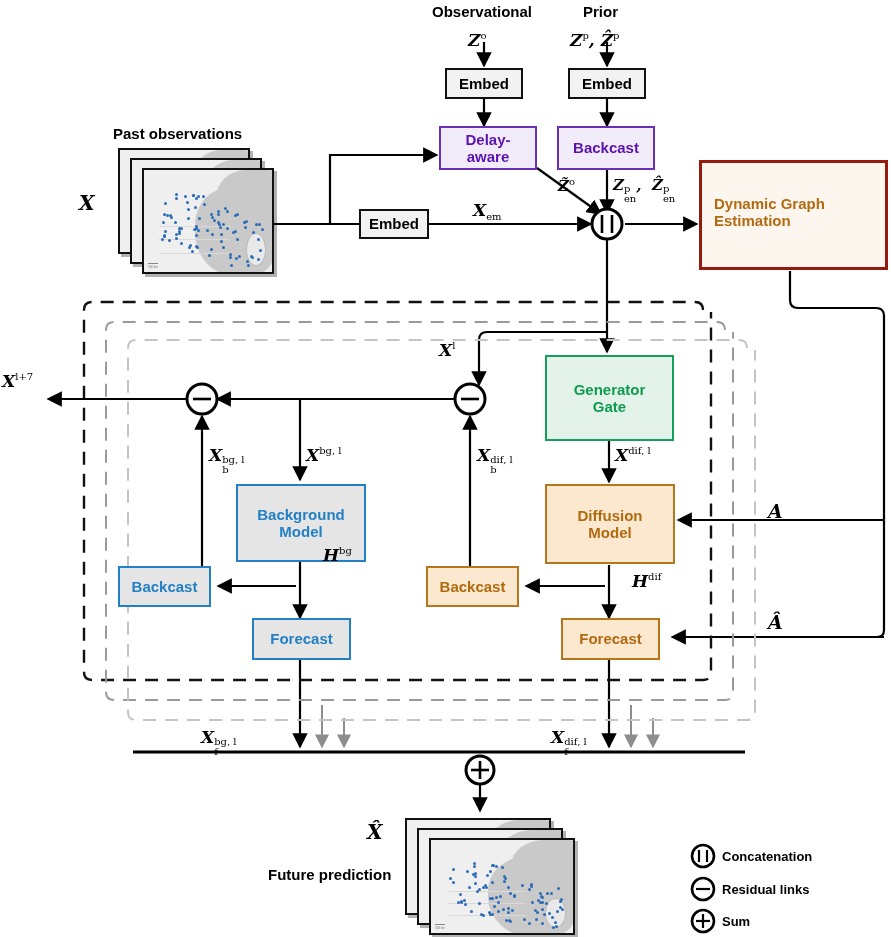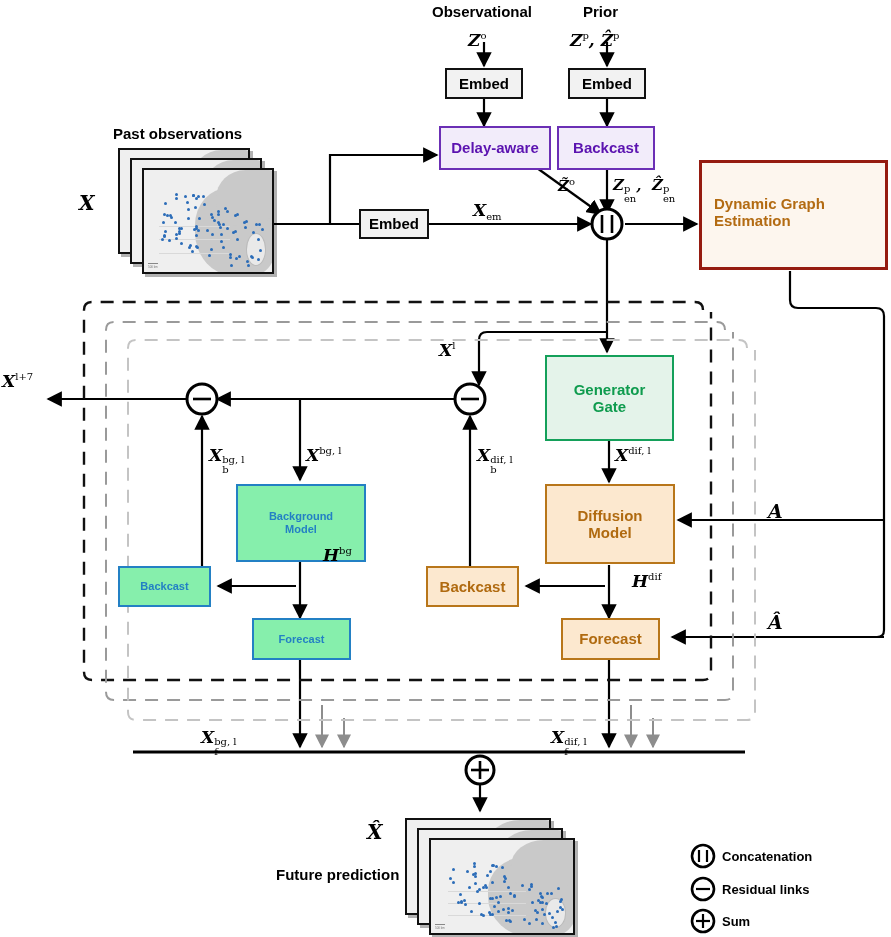--- a/index.html
+++ b/index.html
@@ -7,21 +7,21 @@
   #stage{position:relative;width:891px;height:937px;overflow:hidden;background:#fff;}
   svg#canvas{position:absolute;left:0;top:0;width:891px;height:937px;}
 
   .box{position:absolute;box-sizing:border-box;display:flex;align-items:center;
        justify-content:center;text-align:center;font-weight:bold;line-height:1.15;}
   .embed{background:#f2f2f2;border:2.5px solid #111;color:#000;font-size:15px;}
   .purple{background:#f2ecfa;border:2.5px solid #6b2fb5;color:#5b13b0;font-size:15px;}
   .red{background:#fdf6ee;border:3px solid #951b10;color:#b36b12;font-size:15px;
        justify-content:flex-start;text-align:left;padding-left:12px;}
   .green{background:#e4f3ea;border:2.5px solid #14a05a;color:#0e9b4e;font-size:15px;}
-  .blue{background:#86efac;border:2.5px solid #2380c4;color:#2380c4;font-size:11px;}
+  .blue{background:#e5e5e5;border:2.5px solid #2380c4;color:#2380c4;font-size:15px;}
   .orange{background:#fce8cf;border:2.5px solid #b8761a;color:#b06a10;font-size:15px;}
 
   .lbl{position:absolute;font-weight:bold;color:#000;white-space:nowrap;}
   .hdr{font-size:15px;}
   .mth{font-family:"DejaVu Serif",serif;font-style:italic;font-weight:bold;font-size:17px;}
   .sup{font-style:normal;font-size:10px;font-family:"DejaVu Serif",serif;font-weight:normal;
        vertical-align:super;}
   .sub{font-style:normal;font-size:10px;font-family:"DejaVu Serif",serif;font-weight:normal;
        vertical-align:sub;}
   .subsup{display:inline-flex;flex-direction:column;vertical-align:-0.15em;
@@ -186,21 +186,21 @@
   <div class="lbl mth" style="left:468px;top:30px;">
     <span>Z</span><span class="sup">o</span>
   </div>
   <div class="lbl mth" style="left:570px;top:30px;">
     <span>Z</span><span class="sup">p</span><span>,</span>&nbsp;<span>Ẑ</span><span class="sup">p</span>
   </div>
 
   <div class="box embed" style="left:445px;top:68px;width:78px;height:31px;">Embed</div>
   <div class="box embed" style="left:568px;top:68px;width:78px;height:31px;">Embed</div>
 
-  <div class="box purple" style="left:439px;top:126px;width:112px;height:44px;text-align:right;">
+  <div class="box purple" style="left:439px;top:126px;width:98px;height:44px;flex-direction:column;text-align:right;">
     <span>Delay-</span>
     <span>aware</span>
   </div>
   <div class="box purple" style="left:557px;top:126px;width:98px;height:44px;">Backcast</div>
 
   <div class="lbl hdr" style="left:113px;top:125px;">Past observations</div>
   <div class="lbl mth" style="left:79px;top:191px;font-size:20px;">X</div>
 
   <div class="thumbstack" id="stack-past" style="left:118px;top:148px;width:155px;height:125px;">
       <div class="thumb" style="left: 0px; top: 0px; width: 128px; height: 102px; z-index: 1;">
@@ -403,21 +403,21 @@
       </span>
   </div>
   <div class="lbl mth" style="left:551px;top:727px;">
     <span>X</span><span class="subsup">
         <span>dif, l</span>
         <span>f</span>
       </span>
   </div>
 
   <div class="lbl mth" style="left:367px;top:820px;font-size:20px;">X̂</div>
-  <div class="lbl hdr" style="left:276px;top:866px;">Future prediction</div>
+  <div class="lbl hdr" style="left:268px;top:866px;">Future prediction</div>
 
   <div class="thumbstack" id="stack-future" style="left:405px;top:818px;width:170px;height:115px;">
       <div class="thumb" style="left: 0px; top: 0px; width: 142px; height: 93px; z-index: 1;">
         <div class="land" style="left: 56.8px; top: 16.74px; width: 88.04px; height: 79.98px; border-radius: 42% 12% 30% 50%;"></div>
         <div class="land" style="left: 79.52px; top: 0px; width: 65.32px; height: 51.15px; border-radius: 50% 10% 40% 40%;"></div>
         <div class="land" style="left: 113.6px; top: 57.66px; width: 19.88px; height: 27.9px; border-radius: 50%; background: rgb(233, 233, 233); border: 1px solid rgb(187, 187, 187);"></div>
         <div class="faintline" style="left: 17.04px; top: 51.15px; width: 78.1px;"></div>
         <div class="faintline" style="left: 17.04px; top: 63.24px; width: 78.1px;"></div>
         <div class="faintline" style="left: 17.04px; top: 75.33px; width: 78.1px;"></div>
       </div>

